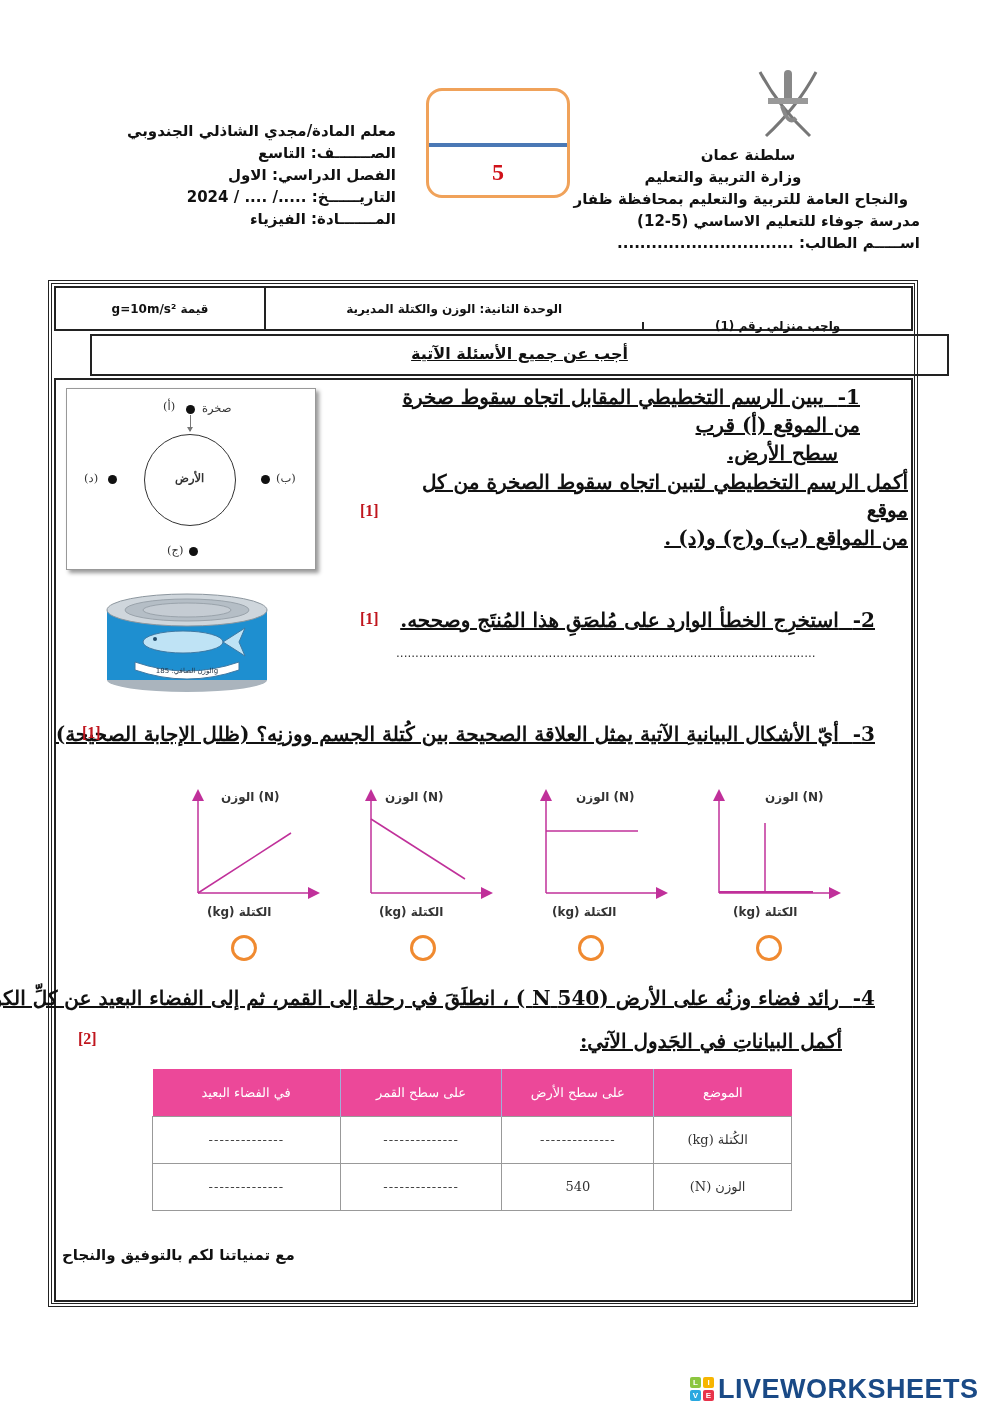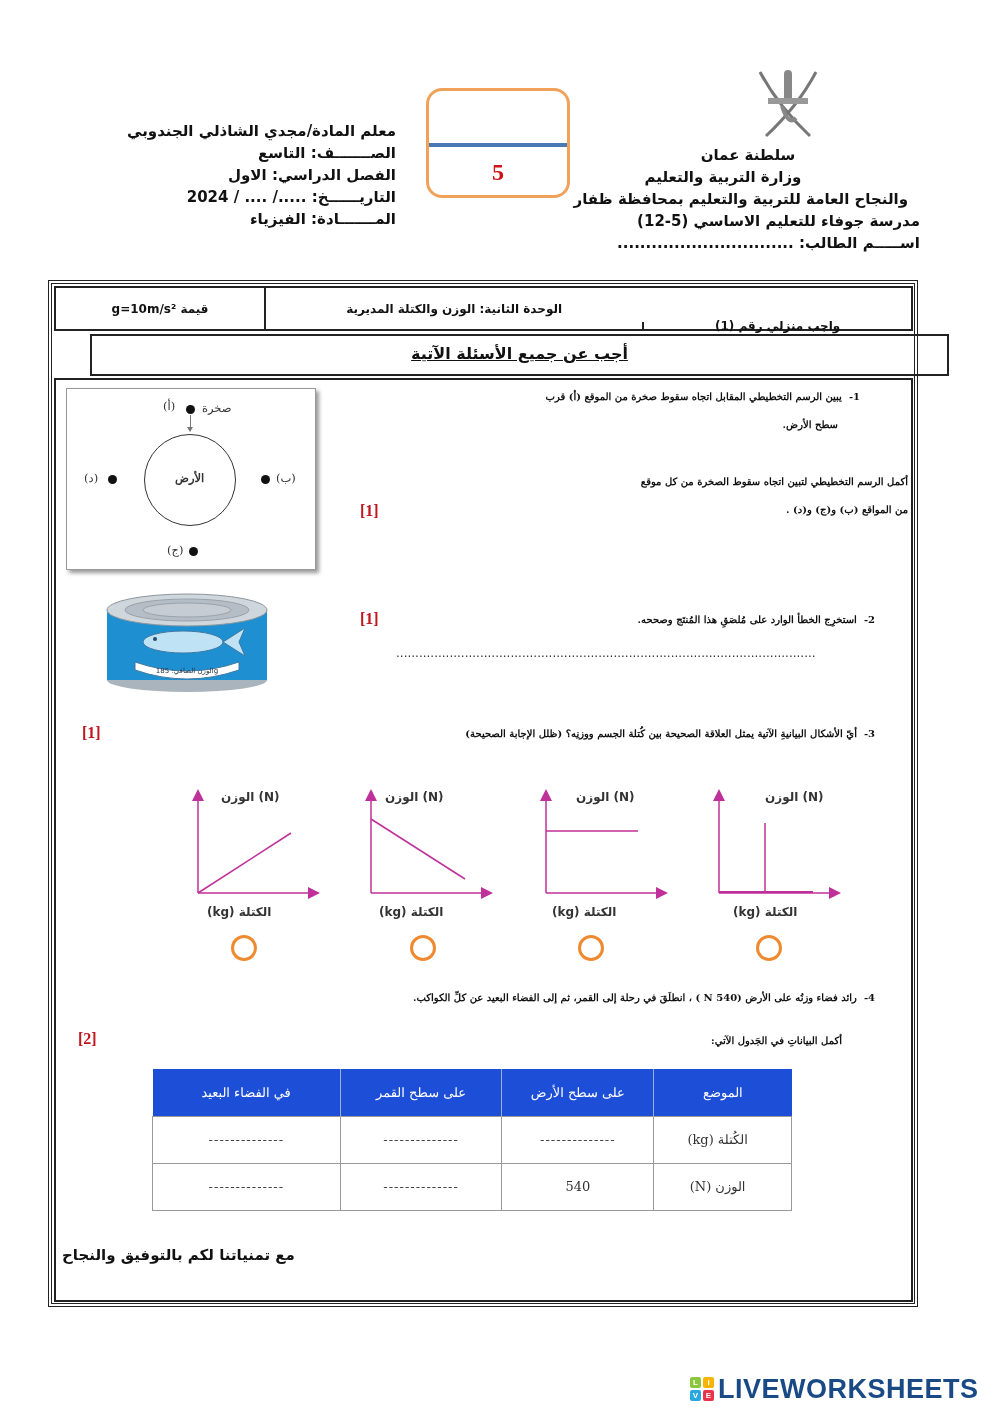--- a/index.html
+++ b/index.html
@@ -1,21 +1,21 @@
 <!DOCTYPE html>
 <html><head>
 <meta charset="utf-8">
 <style>
   * { box-sizing: border-box; margin: 0; padding: 0; }
   html, body { width: 1000px; height: 1414px; background: #ffffff; overflow: hidden; }
   body { position: relative; font-family: "DejaVu Sans", sans-serif; color: #111; }
   .abs { position: absolute; }
   .rtl { direction: rtl; }
   .hdr { font-family: "DejaVu Sans", sans-serif; font-weight: bold; font-size: 15px; line-height: 22px; }
-  .q { font-family: "DejaVu Serif", serif; font-weight: bold; font-size: 10px; line-height: 28px; direction: rtl; }
+  .q { font-family: "DejaVu Serif", serif; font-weight: bold; font-size: 20px; line-height: 28px; direction: rtl; text-decoration: underline; }
   .mark { color: #c0161e; font-family: "Liberation Serif", serif; font-weight: bold; font-size: 16px; }
 
   
   #teacher-block { right: 604px; top: 120px; width: 300px; text-align: right; }
   #teacher-block div { white-space: nowrap; }
   
   #ministry-block { right: 92px; top: 144px; width: 400px; text-align: center; }
   #ministry-block .r { white-space: nowrap; }
 
   #score-box { left: 426px; top: 88px; width: 144px; height: 110px; border: 3px solid #f0a25a; border-radius: 16px; }
@@ -42,21 +42,21 @@
 
   
   .graph { position: absolute; top: 785px; width: 150px; height: 140px; }
   .graph svg { position: absolute; left: 0; top: 0; }
   .graph .ylab { position: absolute; top: 5px; font-family: "DejaVu Sans", sans-serif; font-weight: bold; font-size: 12px; color: #333; white-space: nowrap; }
   .graph .xlab { position: absolute; top: 120px; font-family: "DejaVu Sans", sans-serif; font-weight: bold; font-size: 12px; color: #333; white-space: nowrap; }
   .radio { position: absolute; top: 935px; width: 26px; height: 26px; border: 3px solid #f08a30; border-radius: 50%; background: #fff; cursor: pointer; }
 
   
   #data-table { left: 152px; top: 1069px; width: 640px; border-collapse: collapse; direction: rtl; font-family: "DejaVu Serif", serif; }
-  #data-table th { background: #1d4ed8; color: #fff; font-weight: normal; font-size: 13px; height: 47px; border-right: 1px solid #9fb0d8; }
+  #data-table th { background: #ec4899; color: #fff; font-weight: normal; font-size: 13px; height: 47px; border-right: 1px solid #9fb0d8; }
   #data-table th:first-child { border-right: none; }
   #data-table td { border: 1px solid #999; height: 47px; font-size: 13px; color: #333; text-align: center; }
   #data-table td.rowhead { text-align: center; padding-right: 10px; }
   #data-table td.blank { letter-spacing: 1px; color: #444; }
 
   #footer-wish { left: 62px; top: 1246px; font-weight: bold; font-size: 15px; direction: rtl; white-space: nowrap; }
 
   #brand { left: 690px; top: 1374px; height: 30px; display: flex; align-items: center; }
   #brand .blocks { display: grid; grid-template-columns: 11px 11px; grid-template-rows: 11px 11px; gap: 2px; margin-right: 4px; }
   #brand .blocks span { display: block; font-size: 8px; font-weight: bold; color: #fff; text-align: center; line-height: 11px; font-family: "Liberation Sans", sans-serif; border-radius: 2px; }

